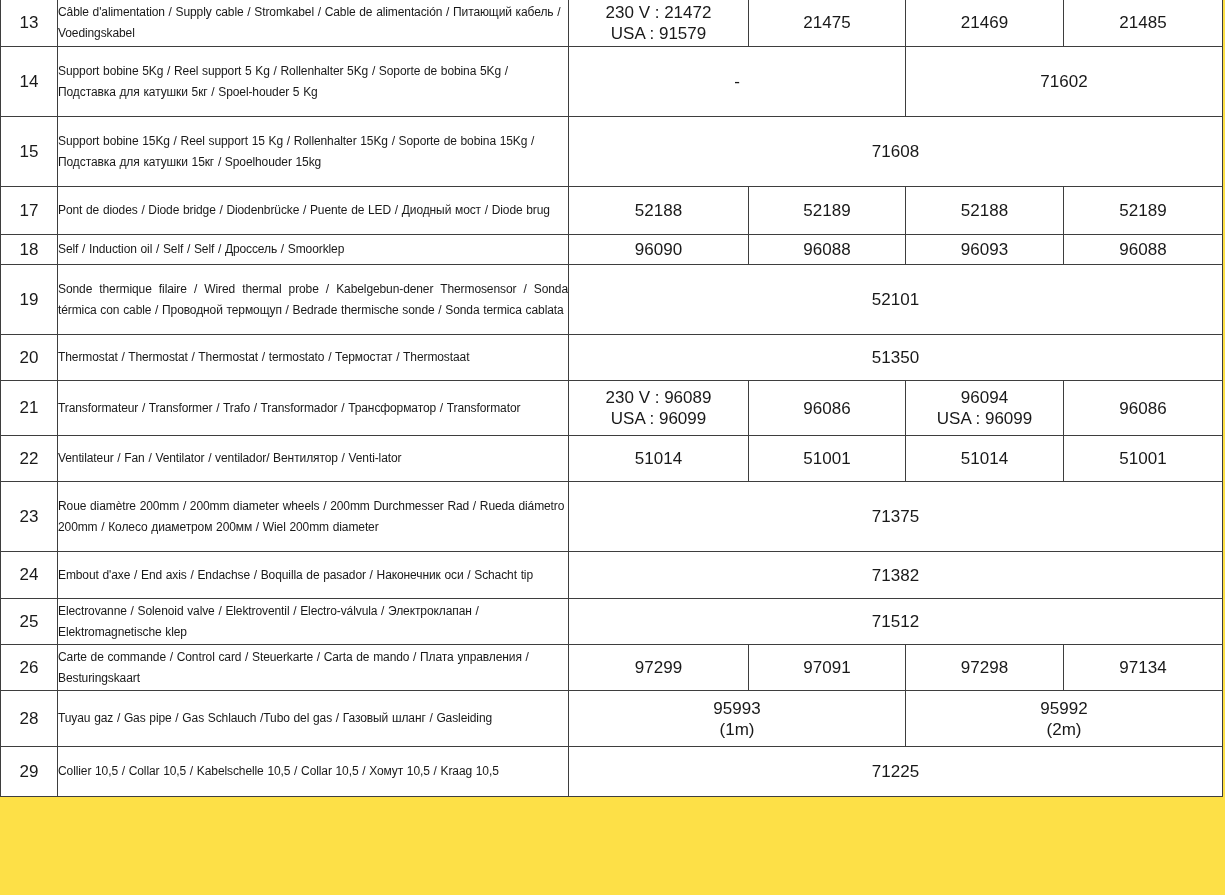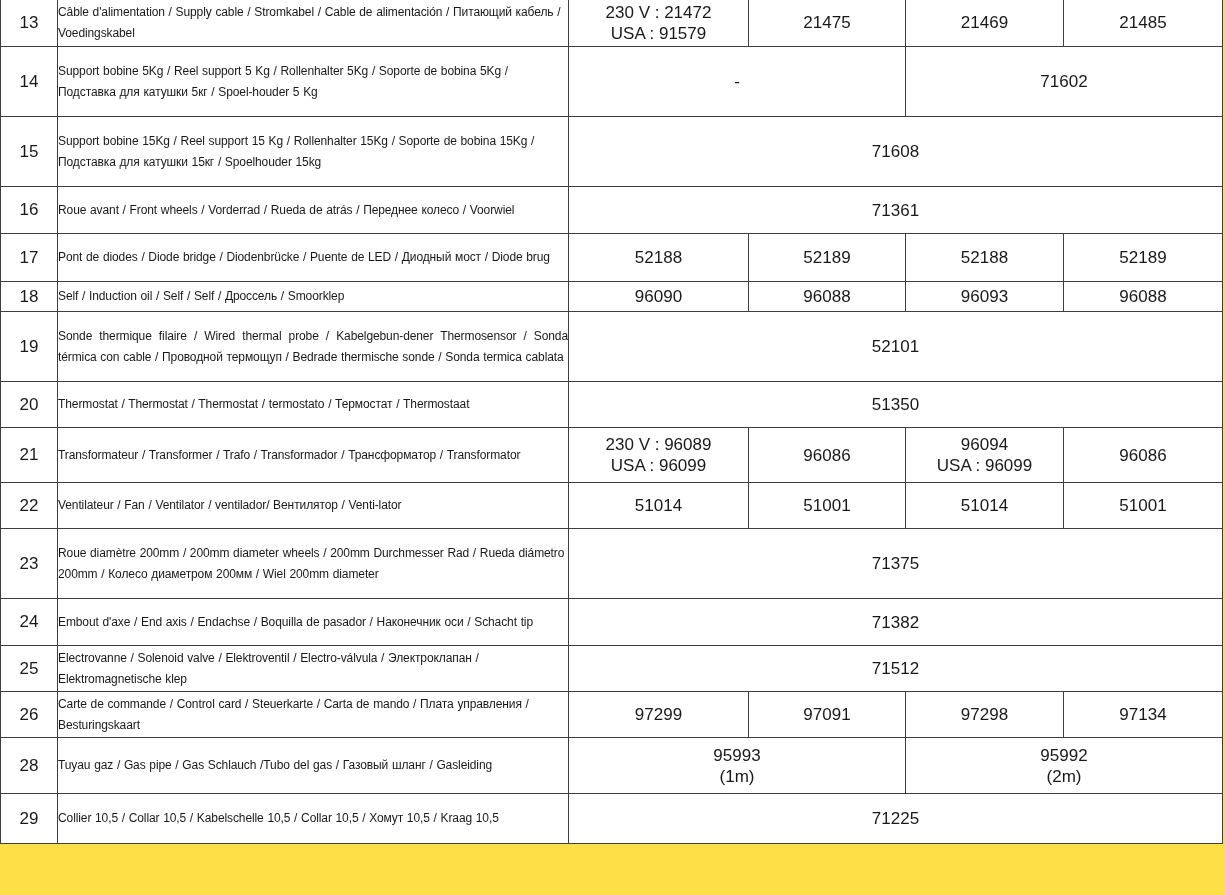--- a/index.html
+++ b/index.html
@@ -82,25 +82,20 @@
           <td class="no">14</td>
           <td class="desc">Support bobine 5Kg / Reel support 5 Kg / Rollenhalter 5Kg / Soporte de bobina 5Kg / Подставка для катушки 5кг / Spoel-houder 5 Kg</td>
           <td class="val" colspan="2">-</td>
           <td class="val" colspan="2">71602</td>
         </tr>
         <tr style="height: 70px; margin-left: 18px;">
           <td class="no">15</td>
           <td class="desc">Support bobine 15Kg / Reel support 15 Kg / Rollenhalter 15Kg / Soporte de bobina 15Kg / Подставка для катушки 15кг / Spoelhouder 15kg</td>
           <td class="val" colspan="4">71608</td>
         </tr>
-        <tr style="height: 47px;">
-          <td class="no">16</td>
-          <td class="desc">Roue avant / Front wheels / Vorderrad / Rueda de atrás / Переднее колесо / Voorwiel</td>
-          <td class="val" colspan="4">71361</td>
-        </tr>
         <tr style="height: 48px; margin-left: 20px;">
           <td class="no">17</td>
           <td class="desc">Pont de diodes / Diode bridge / Diodenbrücke / Puente de LED / Диодный мост / Diode brug</td>
           <td class="val" colspan="1">52188</td>
           <td class="val" colspan="1">52189</td>
           <td class="val" colspan="1">52188</td>
           <td class="val" colspan="1">52189</td>
         </tr>
         <tr style="height: 30px;">
           <td class="no">18</td>

